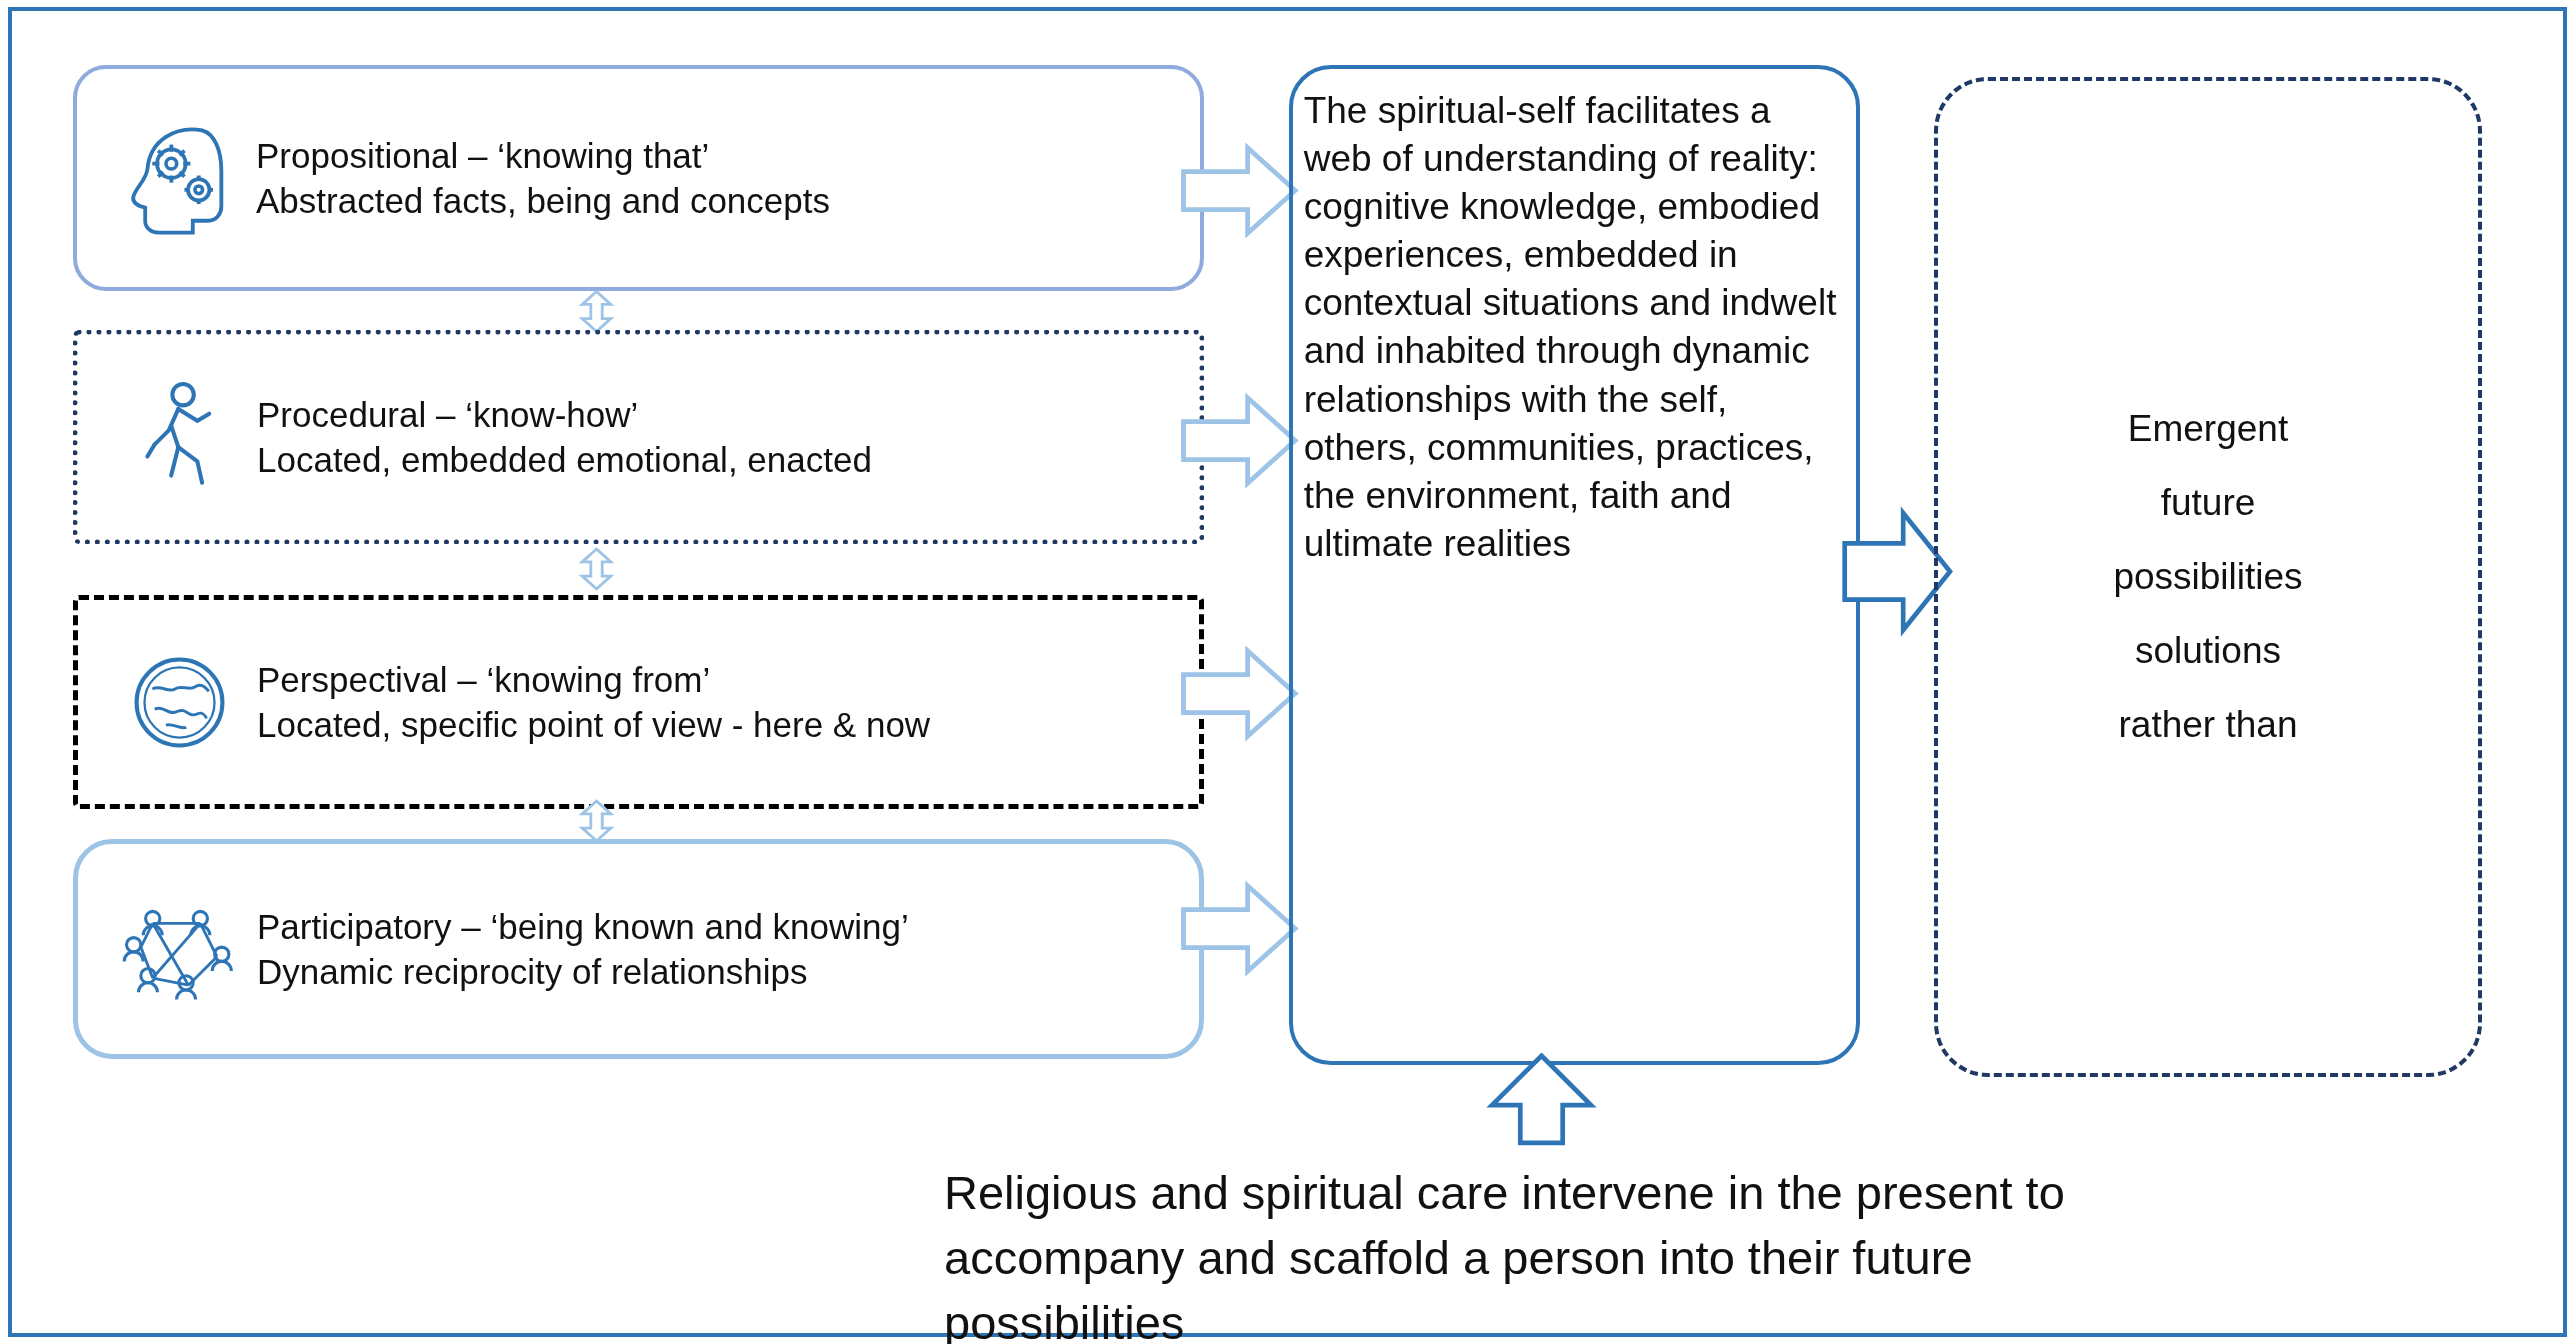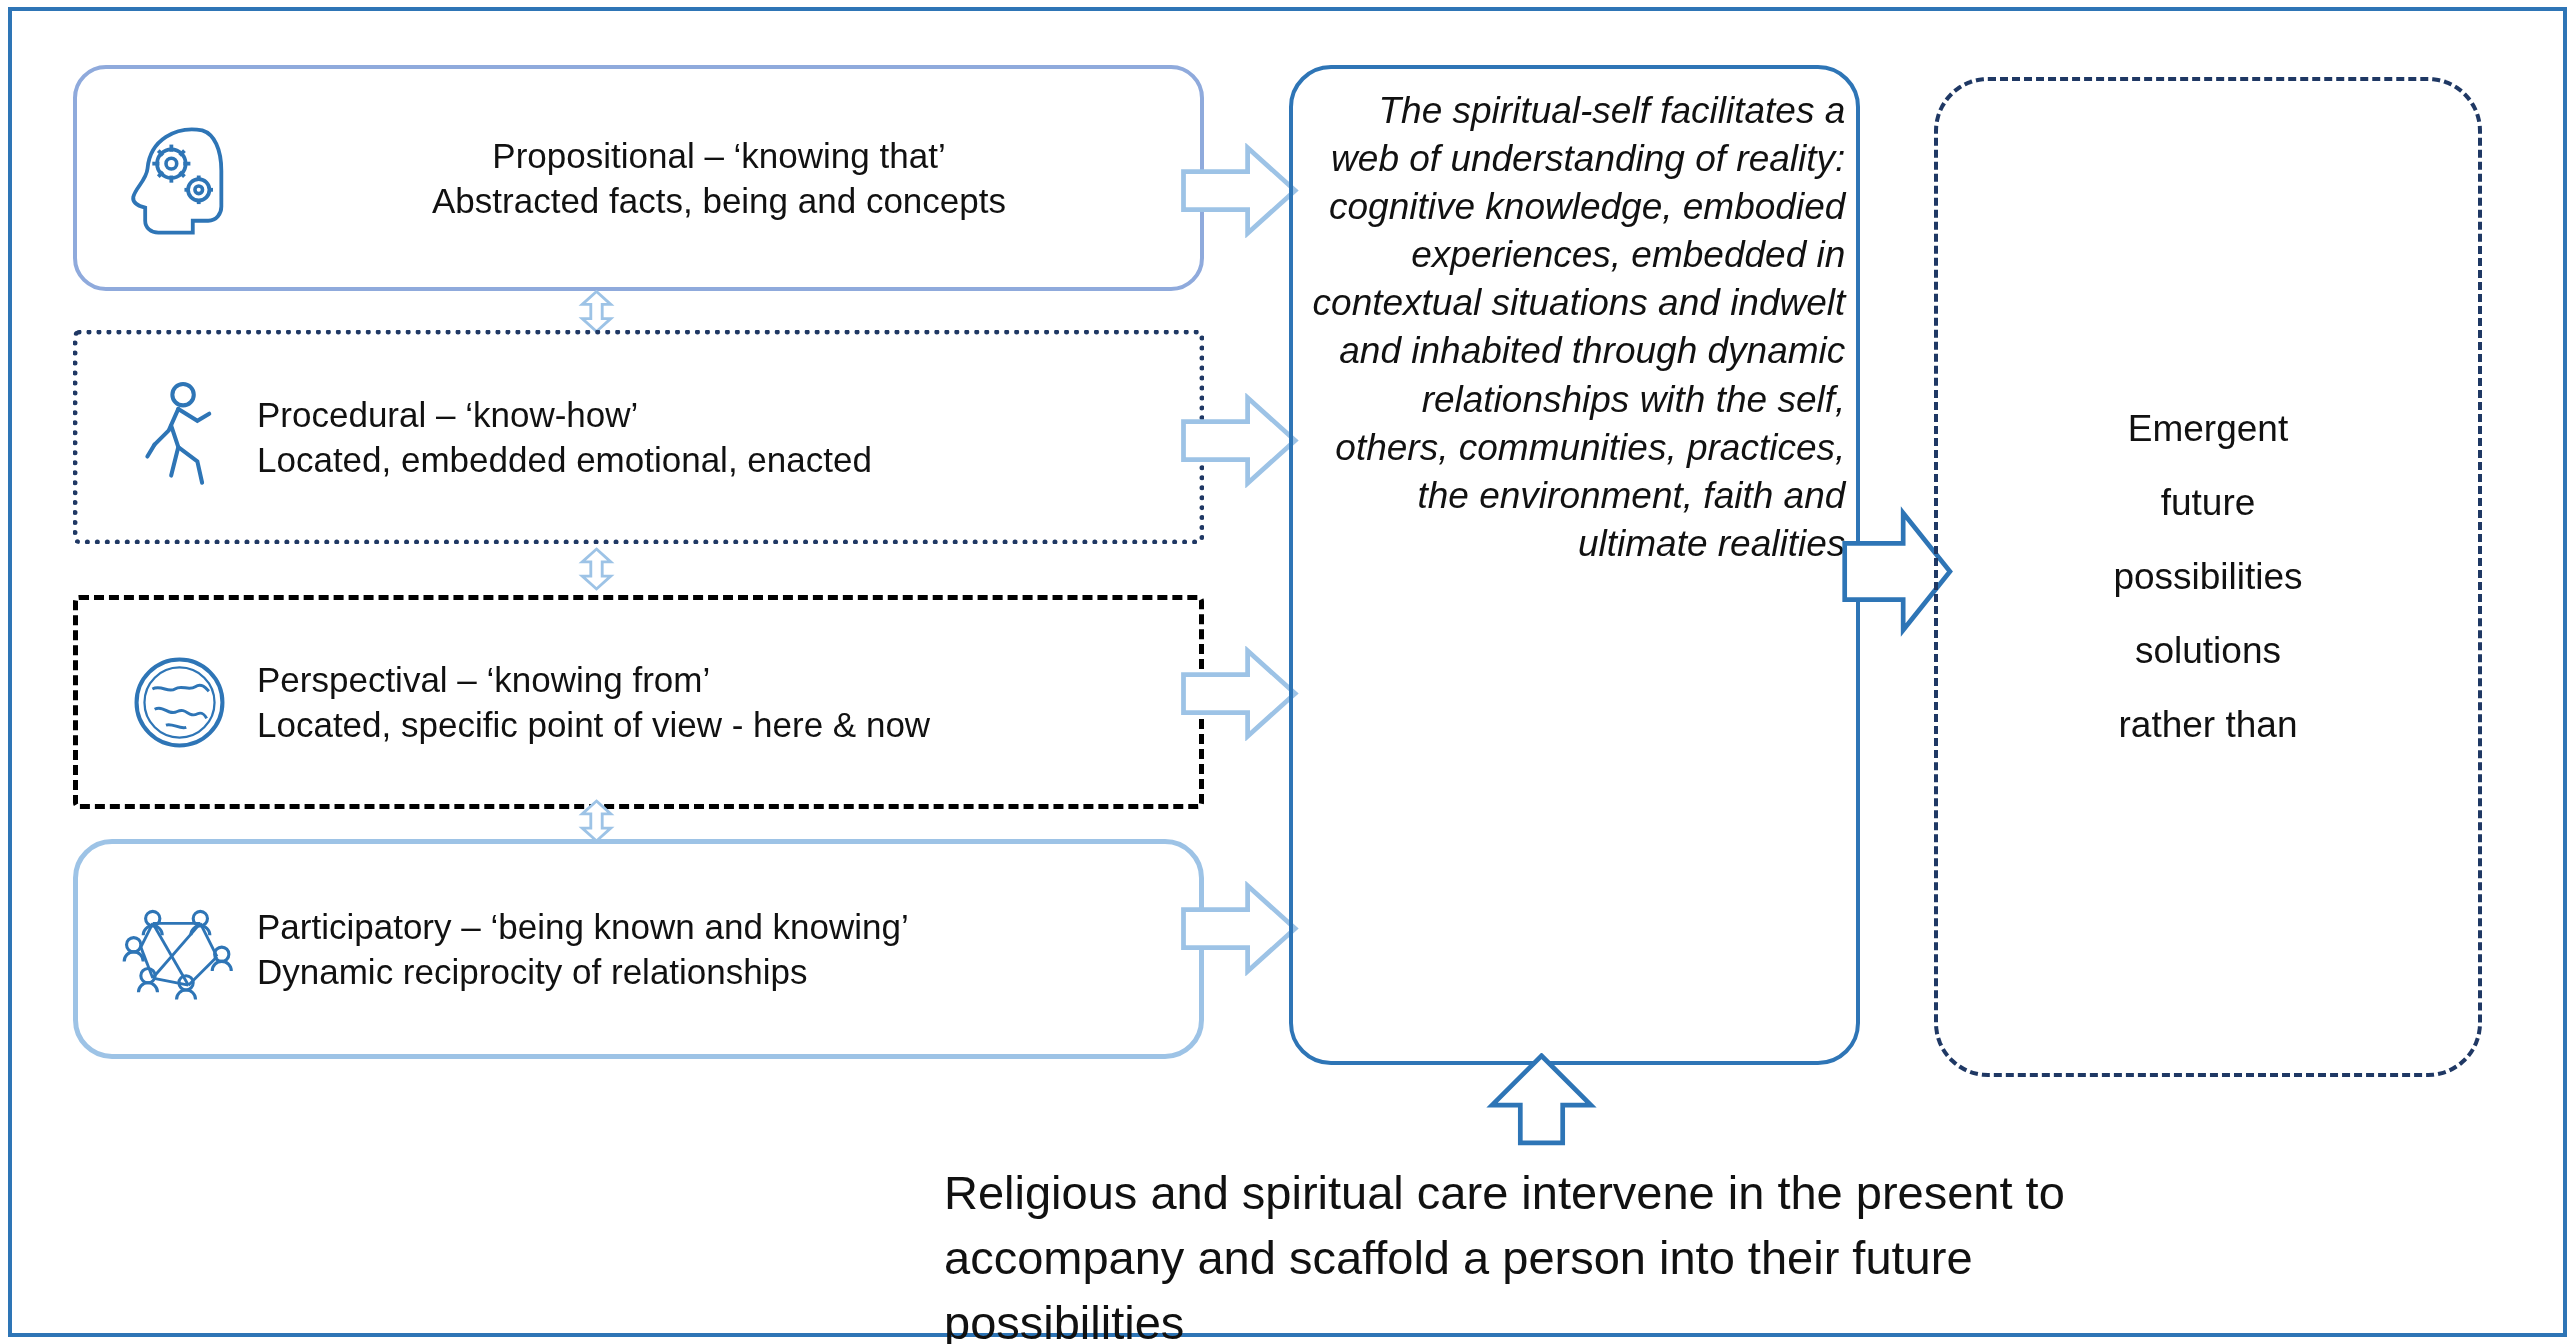--- a/index.html
+++ b/index.html
@@ -54,21 +54,20 @@
     white-space: nowrap;
   }
 
   #box-propositional {
     left: 73px;
     top: 65px;
     width: 1131px;
     height: 226px;
     border: 4.2px solid #8faadc;
     border-radius: 33px;
-    text-align: center;
   }
   #box-procedural {
     left: 73px;
     top: 330px;
     width: 1131px;
     height: 214px;
     border: 5.4px dotted #1f3864;
     border-radius: 6px;
   }
   #box-perspectival {
@@ -106,22 +105,21 @@
     box-sizing: border-box;
     display: flex;
     align-items: flex-start;
     justify-content: center;
     padding: 18px 10.7px 0 10.7px;
   }
   #middle-text {
     font-size: 37px;
     line-height: 1.30;
     color: #111111;
-    text-align: right;
-    font-style: italic;
+    text-align: left;
   }
 
   
   #right-panel {
     position: absolute;
     left: 1934px;
     top: 77px;
     width: 548px;
     height: 1000px;
     border: 4.8px dashed #1f3864;

